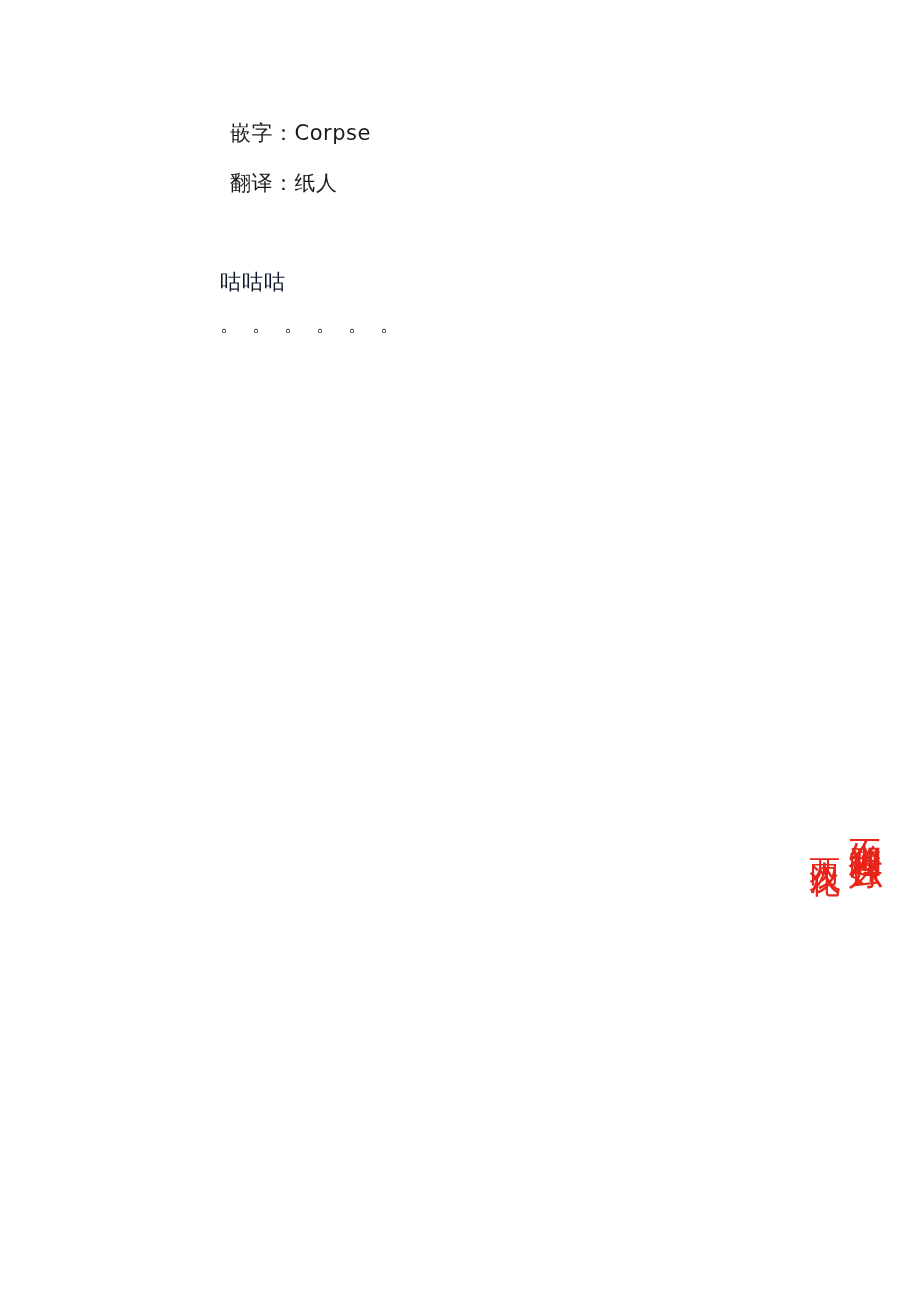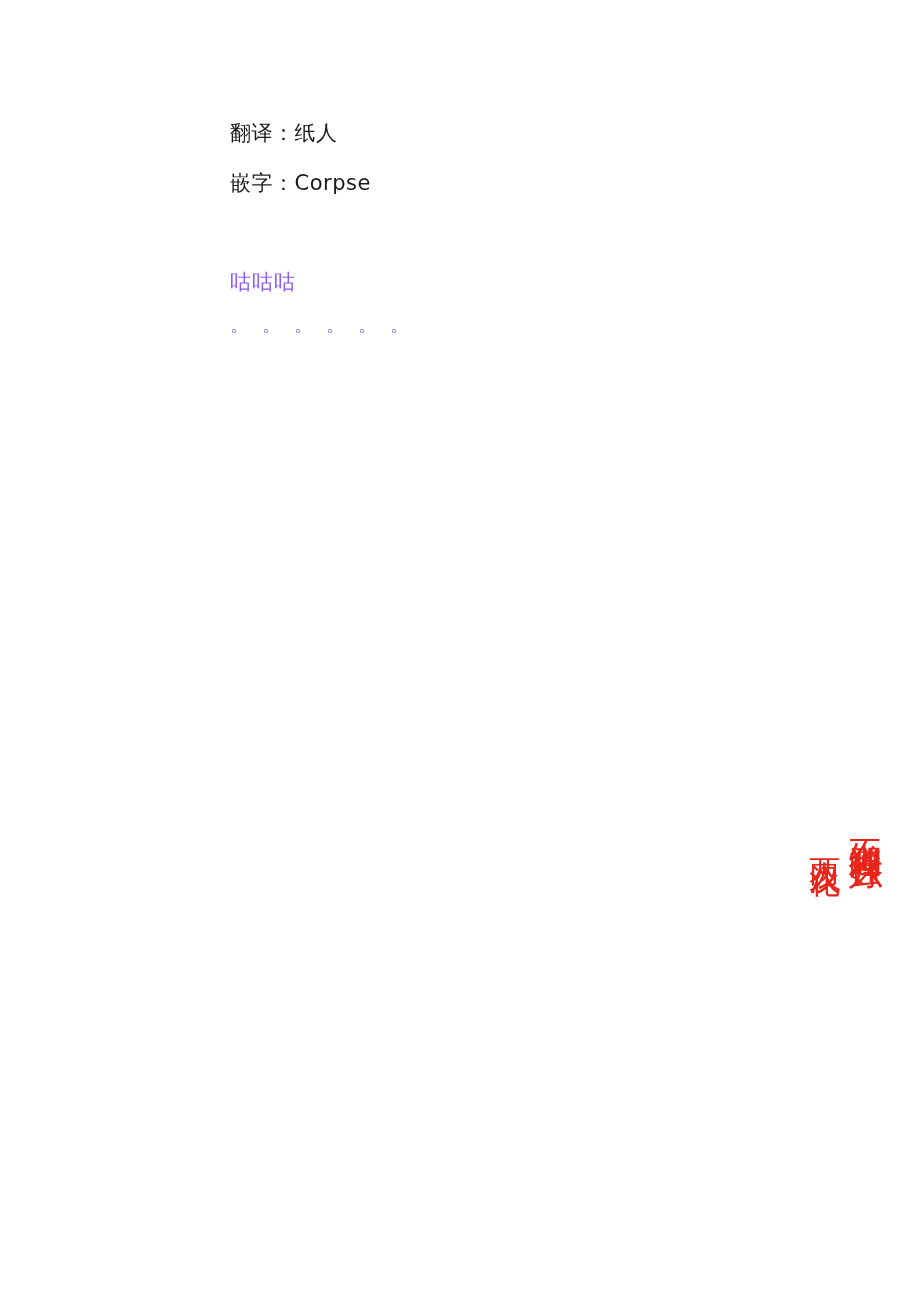--- a/index.html
+++ b/index.html
@@ -26,24 +26,24 @@
     line-height: 50px;
     color: #1a1a1a;
     letter-spacing: 0.5px;
   }
   .credits .line {
     white-space: nowrap;
   }
   
   .notes {
     position: absolute;
-    left: 230px;
+    left: 220px;
     top: 268px;
     font-size: 21px;
-    color: #8b5cf6;
+    color: #0f172a;
   }
   .notes .note-line {
     white-space: nowrap;
     margin-bottom: 16px;
     letter-spacing: 1px;
   }
   .notes .note-line.dots {
     letter-spacing: 13px;
     font-size: 19px;
   }
@@ -81,22 +81,22 @@
   .wm-col.primary {
     order: 2;
   }
 </style>
 </head>
 <body>
 
 <div id="page">
 
   <div class="credits">
+    <div class="line">嵌字：Corpse</div>
     <div class="line">翻译：纸人</div>
-    <div class="line">嵌字：Corpse</div>
   </div>
 
   <div class="notes">
     <div class="note-line">咕咕咕</div>
     <div class="note-line dots">。。。。。。</div>
   </div>
 
   <div class="watermark">
     <div class="wm-col primary">不知道叫什么好</div>
     <div class="wm-col secondary">两人汉化</div>

